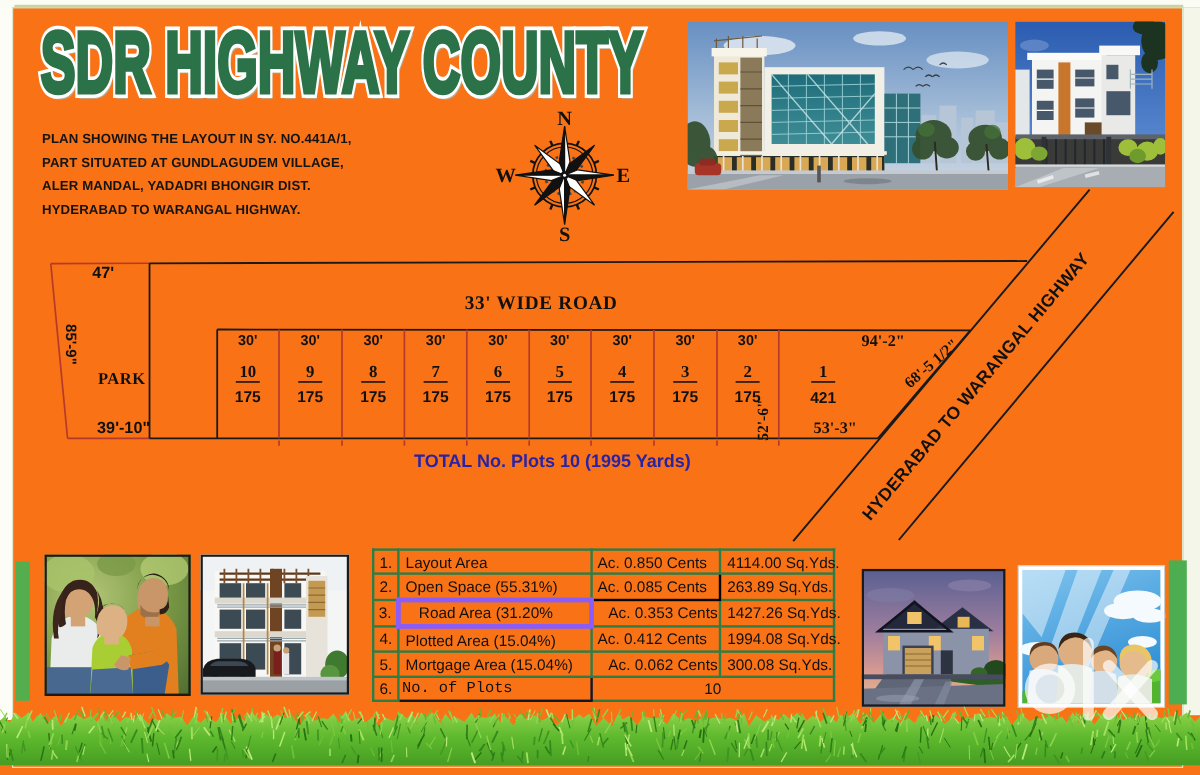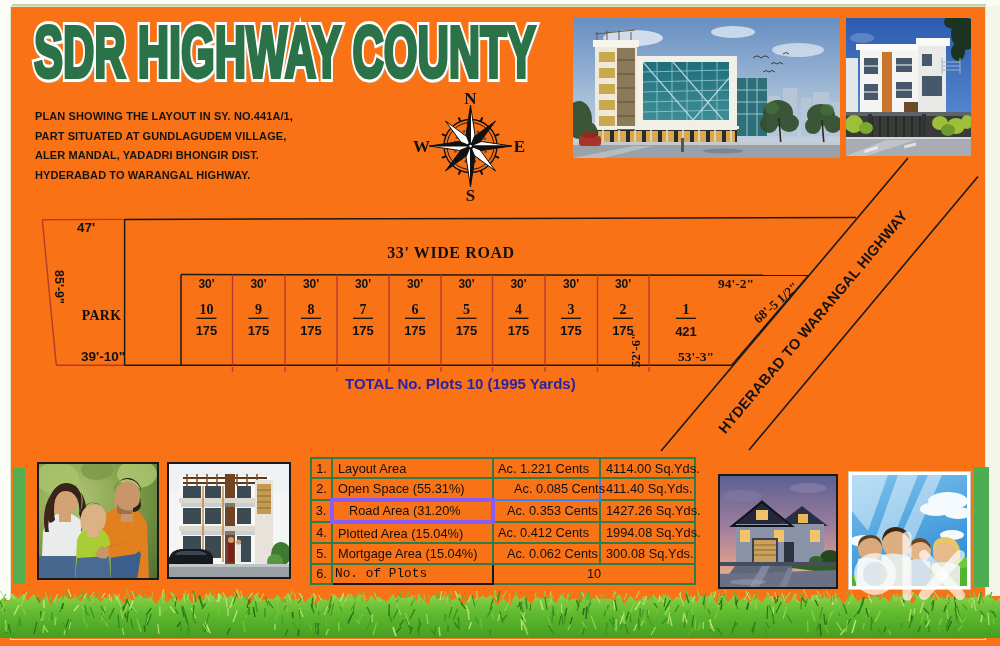--- a/index.html
+++ b/index.html
@@ -553,29 +553,29 @@
 <rect x="1" y="1" width="122" height="115" fill="none" stroke="#1a1a1a" stroke-width="2"></rect>
     </svg>
 
 <div class="abs" style="left:310px;top:457px;width:386px;height:128px;">
 <table style="border-collapse:collapse;width:100%;height:100%;font-family:'Liberation Sans',sans-serif;font-size:12.8px;color:#111;white-space:nowrap;table-layout:fixed;">
 
 <tbody>
           <tr>
     <td style="border:2px solid #2e7d46;width:17px;text-align:center;">1.</td>
     <td style="border:2px solid #2e7d46;width:153px;padding-left:5px;">Layout Area</td>
-    <td style="border:2px solid #2e7d46;width:100px;padding-left:4px;">Ac. 1.221 Cents</td>
+    <td style="border:2px solid #2e7d46;width:100px;padding-left:4px;">Ac. 0.850 Cents</td>
     <td style="border:2px solid #2e7d46;padding-left:5px;">4114.00 Sq.Yds.</td>
   </tr>
 
 <tr>
     <td style="border:2px solid #2e7d46;text-align:center;">2.</td>
     <td style="border:2px solid #2e7d46;padding-left:5px;">Open Space (55.31%)</td>
-    <td style="border:2px solid #3b82f6;padding-left:20px;">Ac. 0.085 Cents</td>
-    <td style="border:2px solid #2e7d46;padding-left:5px;">411.40 Sq.Yds.</td>
+    <td style="border:2px solid #000000;padding-left:4px;">Ac. 0.085 Cents</td>
+    <td style="border:2px solid #2e7d46;padding-left:5px;">263.89 Sq.Yds.</td>
   </tr>
 
 <tr>
     <td style="border:2px solid #2e7d46;text-align:center;">3.</td>
     <td style="border:4px solid #8b5cf6;padding-left:15px;">Road Area (31.20%</td>
     <td style="border:2px solid #2e7d46;padding-left:4px;text-align:right;">Ac. 0.353 Cents</td>
     <td style="border:2px solid #2e7d46;padding-left:5px;">1427.26 Sq.Yds.</td>
   </tr>
 
 <tr>

